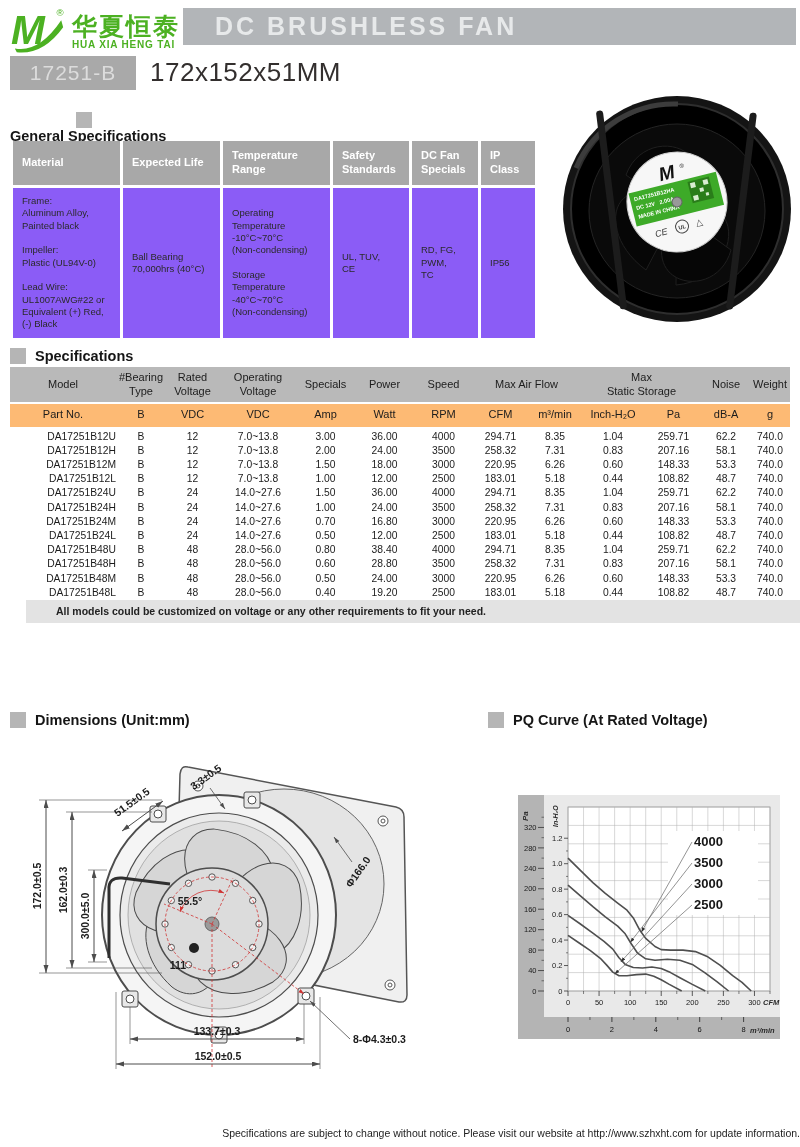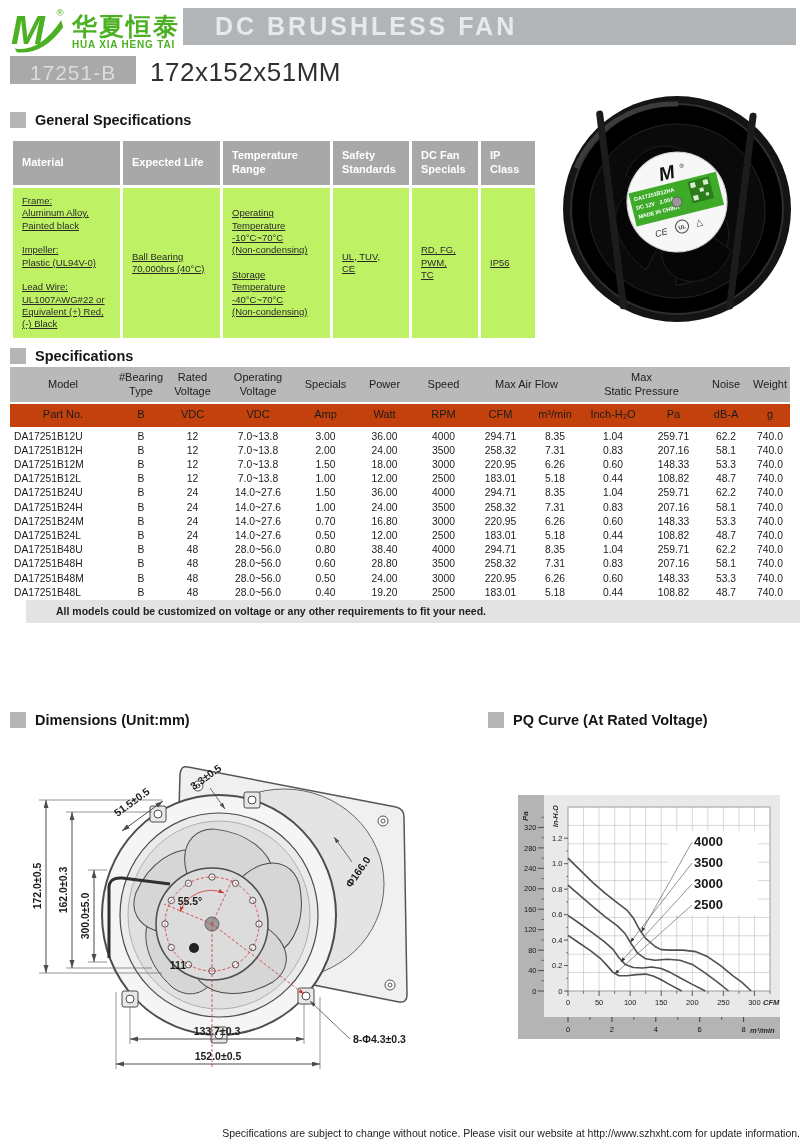--- a/index.html
+++ b/index.html
@@ -7,45 +7,45 @@
   body { font-family:"Liberation Sans", sans-serif; color:#231f20; }
   #page { position:relative; width:800px; height:1147px; background:#fff; overflow:hidden; margin:0 auto; }
 
   
   .logo { position:absolute; left:10px; top:4px; height:54px; display:flex; align-items:center; }
   .logo-text { margin-left:4px; }
   .logo-cn { font-size:25px; font-weight:bold; color:#4cb122; letter-spacing:2px; line-height:26px; }
   .logo-en { font-size:10px; font-weight:bold; color:#4cb122; letter-spacing:0.8px; }
   .banner { position:absolute; left:183px; top:8px; width:613px; height:37px; background:#b2b5b8; }
   .banner span { display:block; padding-left:32px; line-height:37px; font-size:25px; font-weight:bold; letter-spacing:3px; color:#e7e9ea; }
-  .model-badge { position:absolute; left:10px; top:56px; width:126px; height:28px; background:#a9a9a9; text-align:center; }
+  .model-badge { position:absolute; left:10px; top:56px; width:126px; height:34px; background:#a9a9a9; text-align:center; }
   .model-badge span { line-height:34px; font-size:21px; color:#dcdcdc; letter-spacing:1px; }
   .model-size { position:absolute; left:150px; top:57px; font-size:26px; color:#332f2e; letter-spacing:0.5px; }
 
   
   .sec { position:absolute; display:flex; align-items:center; }
   .sec .bullet { width:16px; height:16px; background:#b5b5b5; margin-right:9px; }
   .sec .lbl { font-size:14.5px; font-weight:bold; color:#161616; }
 
   
   .gen-table { position:absolute; left:10px; top:138px; width:507px; border-collapse:separate; border-spacing:3px; table-layout:fixed; }
   .gen-table th { background:#a8a8a8; color:#fff; font-size:11px; font-weight:bold; text-align:left; vertical-align:middle; padding:6px 4px 6px 9px; height:44px; white-space:pre-line; line-height:1.25; }
-  .gen-table td { background:#bef264; font-size:9.5px; color:#2a2a2a; text-align:left; vertical-align:middle; padding:7px 4px 7px 9px; white-space:pre-line; line-height:1.3; height:132px;text-decoration:underline; }
+  .gen-table td { background:#8b5cf6; font-size:9.5px; color:#2a2a2a; text-align:left; vertical-align:middle; padding:7px 4px 7px 9px; white-space:pre-line; line-height:1.3; height:132px; }
   .gen-table td.top { vertical-align:top; }
 
   
   .fan-photo { position:absolute; left:556px; top:90px; width:244px; height:244px; }
 
   
   .spec-table { position:absolute; left:10px; top:367px; width:780px; border-collapse:collapse; table-layout:fixed; }
   .spec-table th { font-weight:normal; font-size:11px; color:#1c1c1c; text-align:center; vertical-align:middle; white-space:pre-line; line-height:1.25; }
   .spec-table tr.group-row th { background:#b9b9b9; height:36px; border-bottom:2px solid #fff; }
-  .spec-table tr.units-row th { background:#c2410c; height:25px; border-bottom:3px solid #fff; }
+  .spec-table tr.units-row th { background:#fdba74; height:25px; border-bottom:3px solid #fff; }
   .spec-table td { font-size:10.3px; color:#1b1b1b; text-align:center; height:14.2px; line-height:14.2px; white-space:nowrap; overflow:hidden; }
-  .spec-table td:first-child { text-align:left; padding-left:4px; }
+  .spec-table td:first-child { text-align:right; padding-left:4px; }
   .spec-note { position:absolute; left:26px; top:600px; width:780px; height:23px; background:#e3e3e3;font-weight:bold; }
   .spec-note span { display:block; line-height:23px; padding-left:30px; font-size:10.5px; color:#222; }
 
   
   .dim-svg { position:absolute; left:12px; top:752px; }
   .pq-block { position:absolute; left:518px; top:795px; }
 
   
   .footer { position:absolute; left:0; top:1127px; width:100%; text-align:right; font-size:10.5px; color:#1d1d1d; }
 
@@ -68,21 +68,21 @@
     </div>
   </div>
   <div class="banner">
     <span>DC BRUSHLESS FAN</span>
   </div>
   <div class="model-badge">
     <span>17251-B</span>
   </div>
   <div class="model-size">172x152x51MM</div>
 
-  <div class="sec" style="left:10px; top:112px;">
+  <div class="sec" style="left:10px; top:112px;flex-direction:column;">
     <span class="bullet"></span>
     <span class="lbl">General Specifications</span>
   </div>
 
   <table class="gen-table">
     <colgroup>
         <col style="width:107px">
         <col style="width:97px">
         <col style="width:107px">
         <col style="width:76px">
@@ -200,21 +200,21 @@
 Type</th>
       <th>Rated
 Voltage</th>
       <th>Operating
 Voltage</th>
       <th>Specials</th>
       <th>Power</th>
       <th>Speed</th>
       <th colspan="2">Max  Air  Flow</th>
       <th colspan="2">Max
-Static  Pressure</th>
+Static  Storage</th>
       <th>Noise</th>
       <th>Weight</th>
     </tr>
     <tr class="units-row">
       <th>Part No.</th>
       <th>B</th>
       <th>VDC</th>
       <th>VDC</th>
       <th>Amp</th>
       <th>Watt</th>

